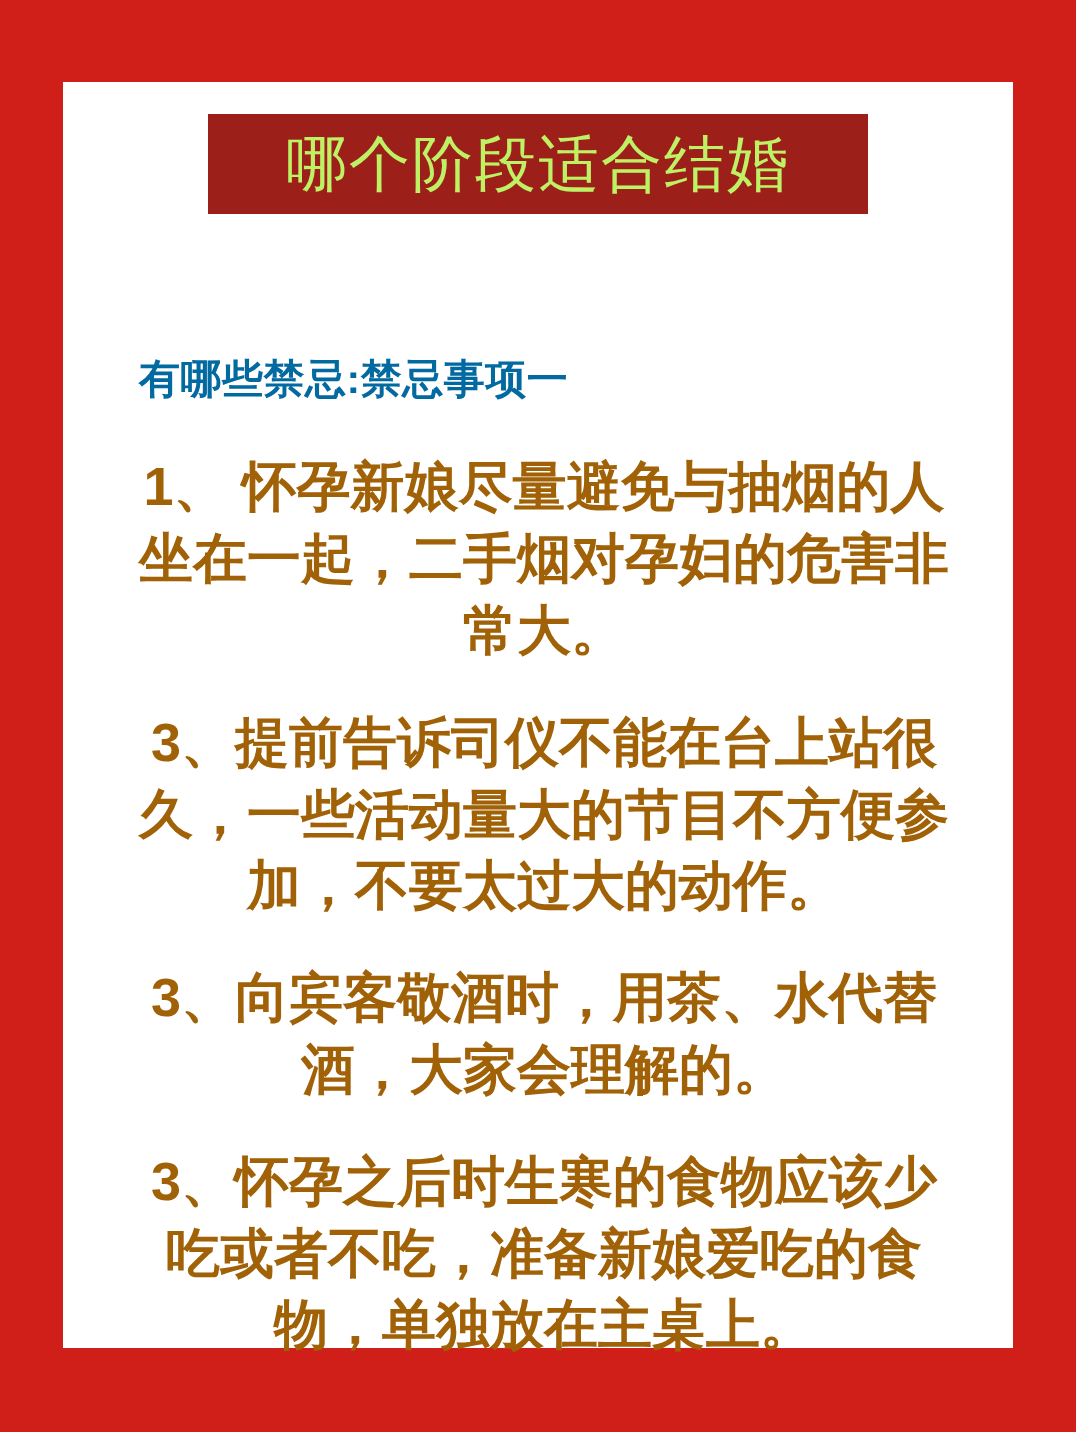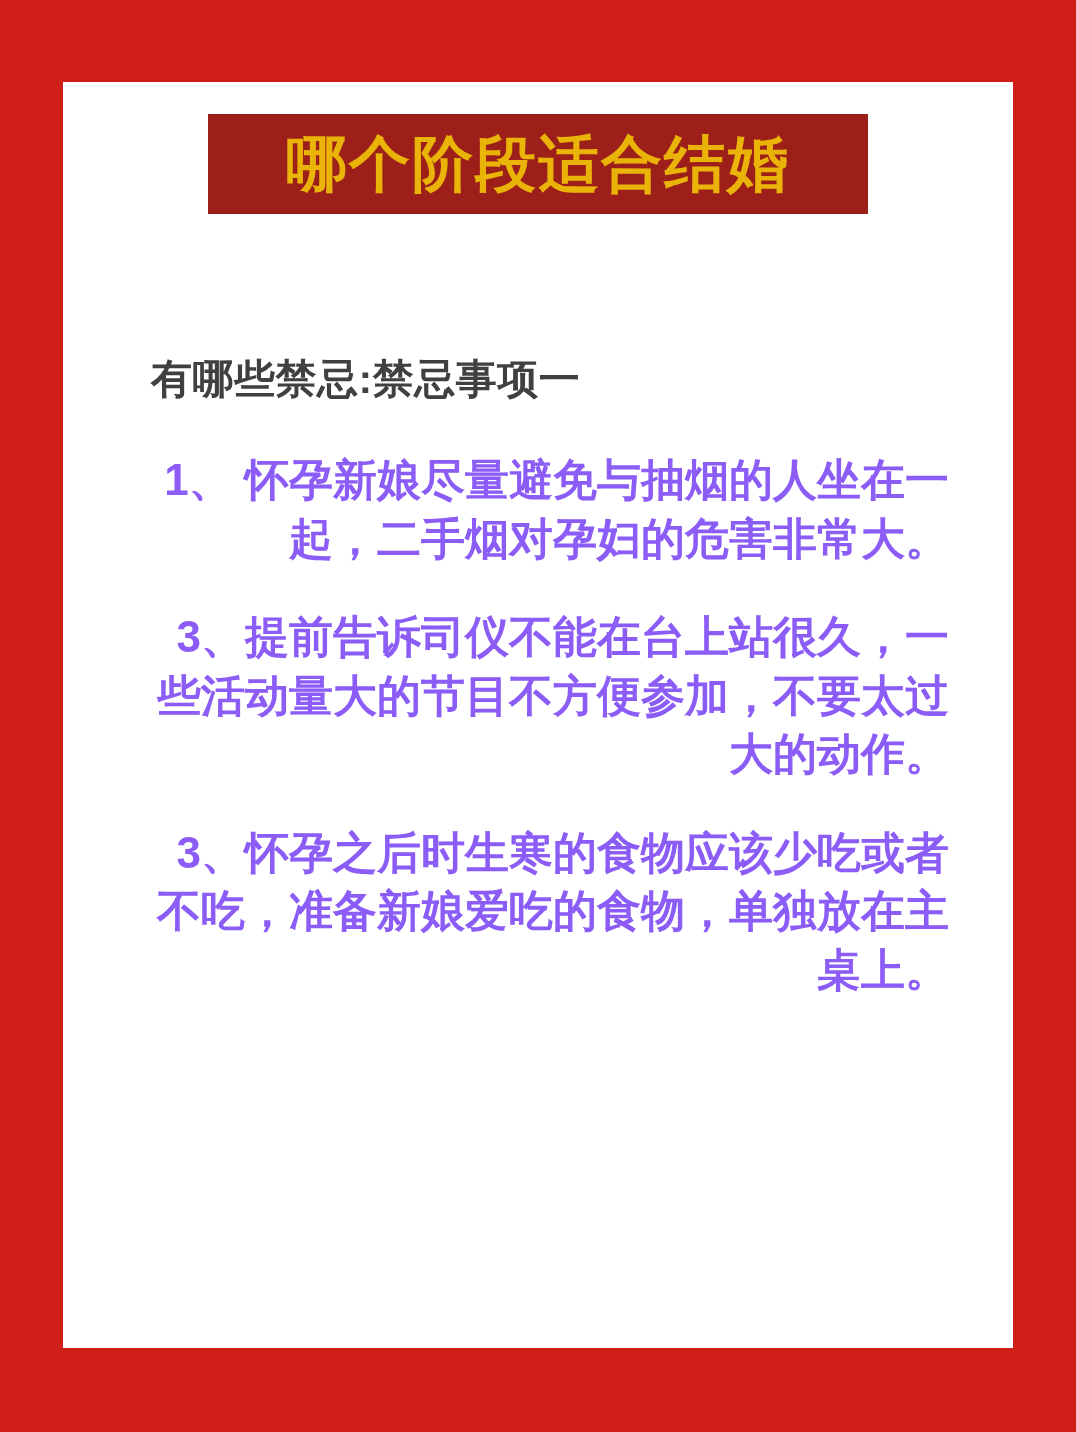--- a/index.html
+++ b/index.html
@@ -34,66 +34,67 @@
     left: 145px;
     top: 32px;
     width: 660px;
     height: 100px;
     background: #9c1f1a;
     display: flex;
     align-items: center;
     justify-content: center;
   }
   .title-text {
-    color: #eab308;
+    color: #bef264;
     font-size: 61px;
-    font-weight: bold;
+    font-weight: normal;
     letter-spacing: 2px;
     line-height: 1;
     white-space: nowrap;
     font-family: "Liberation Sans", "DejaVu Sans", sans-serif;
   }
   .body-area {
     position: absolute;
     left: 76px;
     top: 272px;
     width: 810px;
   }
   .subtitle {
-    color: #404040;
+    color: #0369a1;
     font-size: 41px;
     font-weight: bold;
     line-height: 1.25;
-    margin: 0 0 46px 12px;
+    margin: 0 0 46px 0;
     letter-spacing: 0.5px;
   }
   .para {
-    color: #8b5cf6;
-    font-size: 44px;
+    color: #a16207;
+    font-size: 54px;
     font-weight: bold;
     line-height: 1.33;
     margin: 0 0 40px 0;
     letter-spacing: 0px;
-    text-align: right;
+    text-align: center;
   }
   .para:last-child {
     margin-bottom: 0;
   }
 </style>
 </head>
 <body>
 
 <div class="poster">
   <div class="card">
 
     <div class="title-bar">
       <span class="title-text">哪个阶段适合结婚</span>
     </div>
 
     <div class="body-area">
       <p class="subtitle">有哪些禁忌:禁忌事项一</p>
       <p class="para">1、 怀孕新娘尽量避免与抽烟的人坐在一起，二手烟对孕妇的危害非常大。</p>
       <p class="para">3、提前告诉司仪不能在台上站很久，一些活动量大的节目不方便参加，不要太过大的动作。</p>
+      <p class="para">3、向宾客敬酒时，用茶、水代替酒，大家会理解的。</p>
       <p class="para">3、怀孕之后时生寒的食物应该少吃或者不吃，准备新娘爱吃的食物，单独放在主桌上。</p>
     </div>
 
   </div>
 </div>
 
 </body></html>

